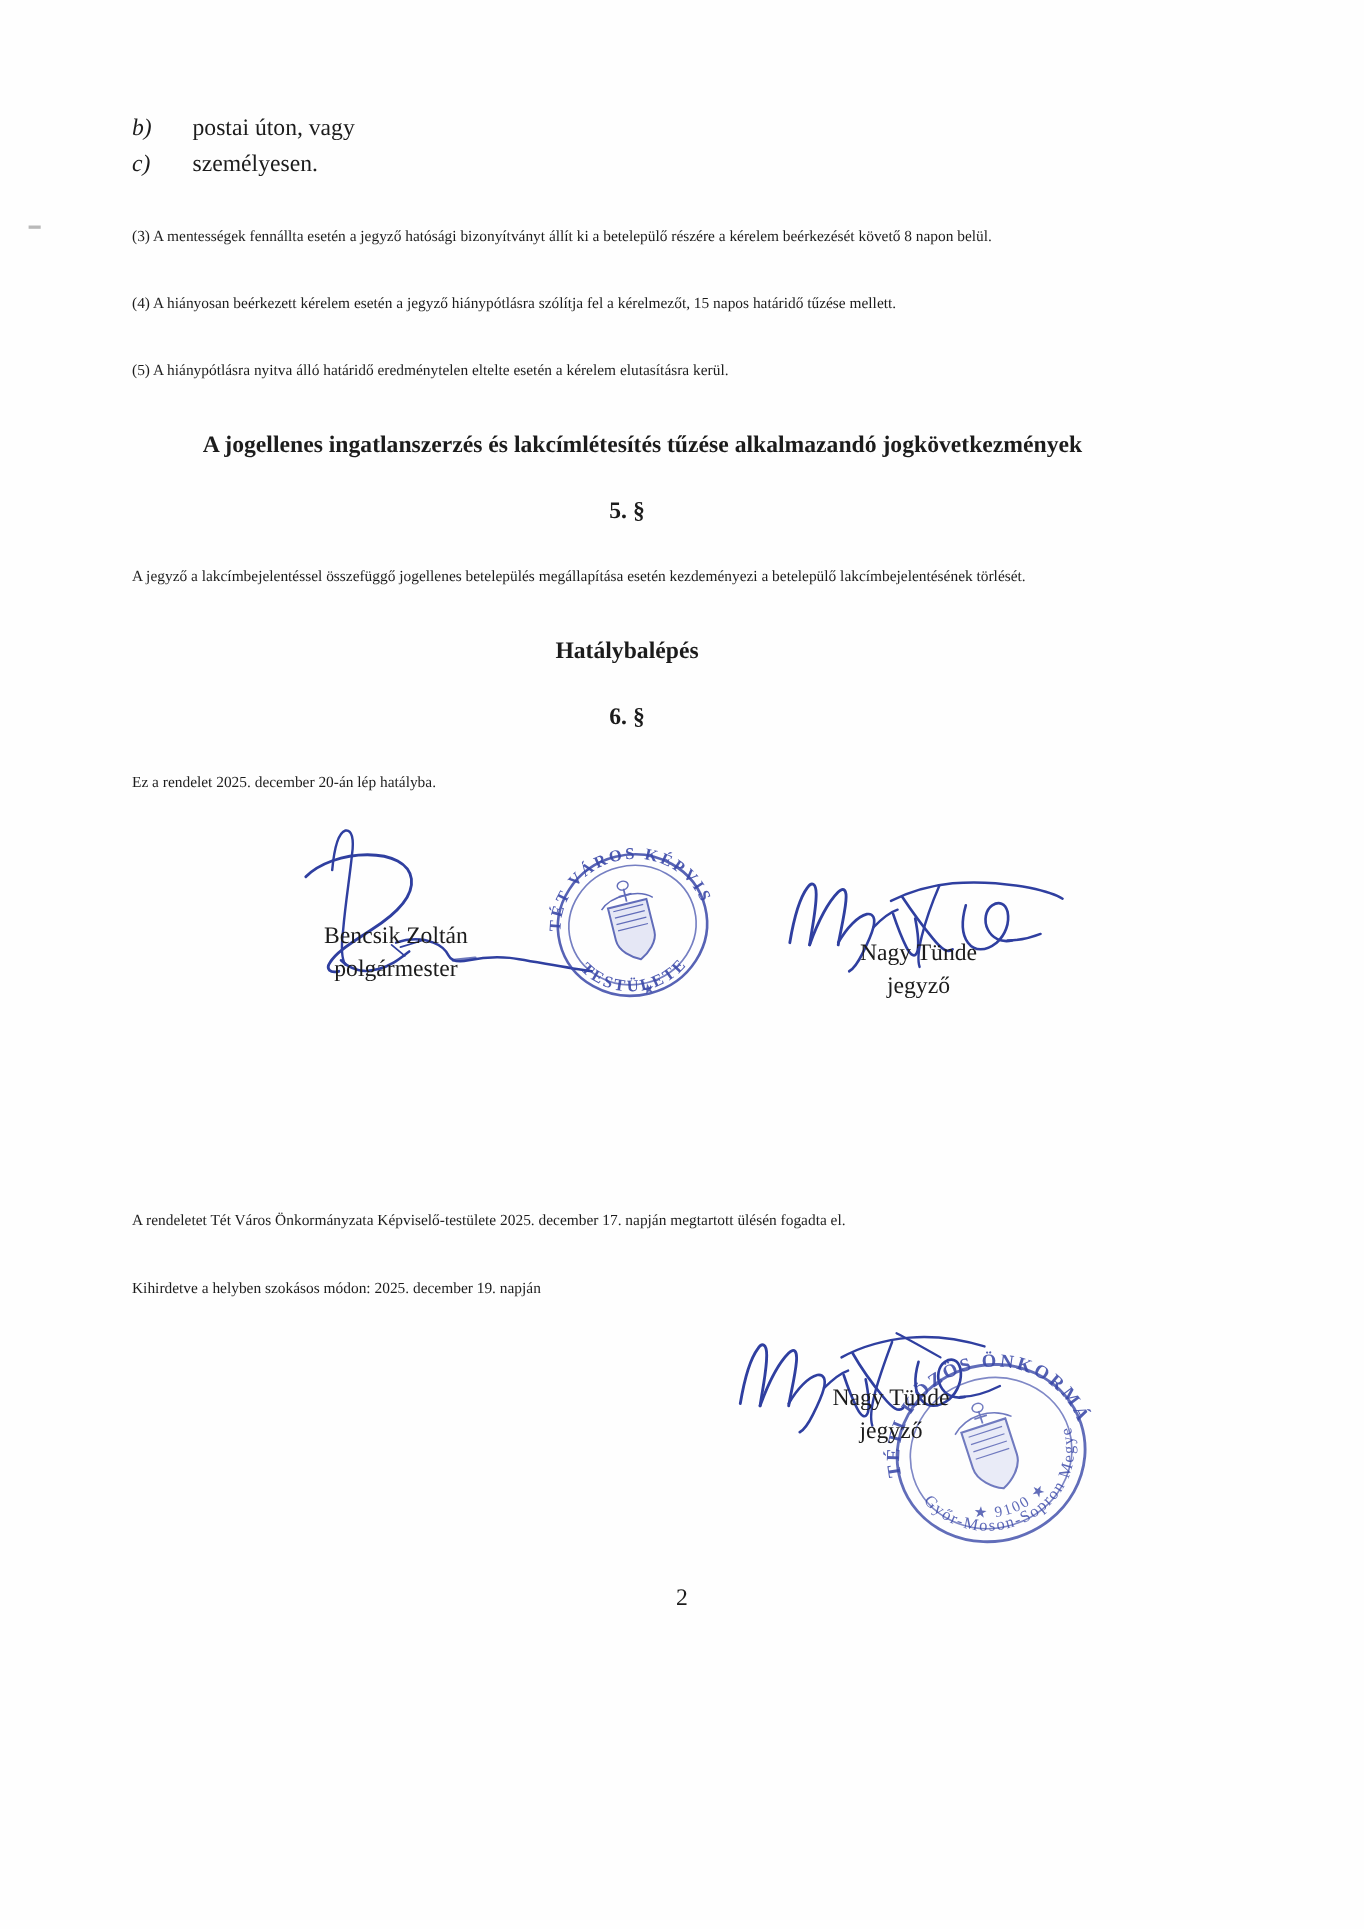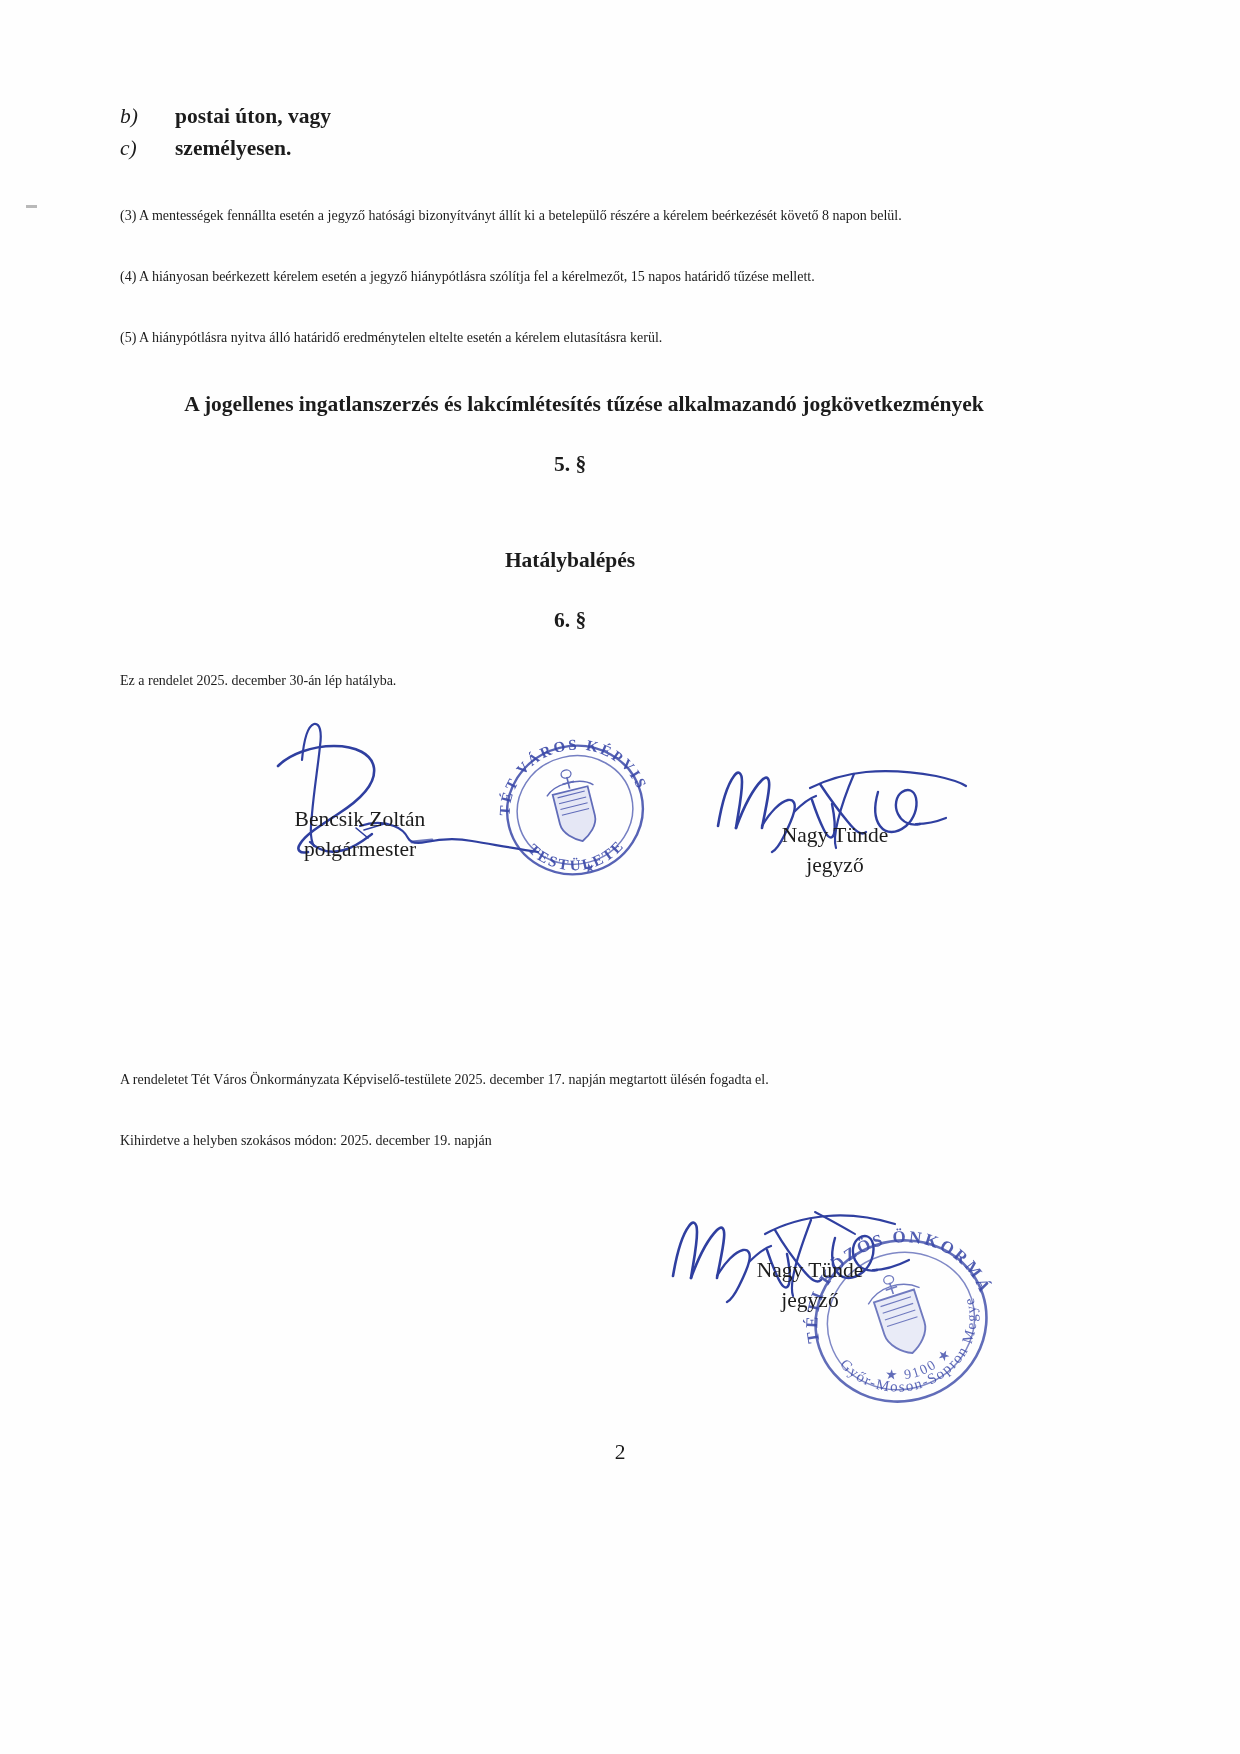--- a/index.html
+++ b/index.html
@@ -31,21 +31,21 @@
   .listrow {
     display: flex;
     font-size: 21.5px;
     line-height: 32px;
   }
   .listrow .marker {
     font-style: italic;
     width: 55px;
     flex: 0 0 55px;
   }
-  .listrow .ltext { flex: 1 1 auto; font-weight: bold; }
+  .listrow .ltext { flex: 1 1 auto; }
 
   
   p.body {
     font-size: 14px;
     line-height: 31px;
     text-align: justify;
     margin: 0;
   }
   .gap-lg { height: 36px; }
   .gap-md { height: 30px; }
@@ -173,32 +173,33 @@
     <div class="gap-lg"></div>
 
     <h2 class="para-indent-head">A jogellenes ingatlanszerzés és lakcímlétesítés tűzése alkalmazandó jogkövetkezmények</h2>
 
     <div class="gap-md"></div>
 
     <p class="sectionmark">5. §</p>
 
     <div class="gap-md"></div>
 
+    <p class="body">A jegyző a lakcímbejelentéssel összefüggő jogellenes betelepülés megállapítása esetén kezdeményezi a betelepülő lakcímbejelentésének törlését.</p>
 
     <div class="gap-lg"></div>
 
     <h2 class="centerbold">Hatálybalépés</h2>
 
     <div class="gap-md"></div>
 
     <p class="sectionmark">6. §</p>
 
     <div class="gap-md"></div>
 
-    <p class="body">Ez a rendelet 2025. december 30-án lép hatályba.</p>
+    <p class="body">Ez a rendelet 2025. december 20-án lép hatályba.</p>
 
     <div class="sigblock">
 
       <svg class="ink" style="left:140px; top:-6px;" width="290" height="140" viewBox="0 0 290 140">
         <g fill="none" stroke="#2f3fa0" stroke-linecap="round">
           <path d="M42 42 C44 20 48 8 54 6 C60 5 62 14 60 28 C58 48 54 72 52 96 C50 112 50 122 54 128" stroke-width="2.2"></path>
           <path d="M18 48 C30 36 52 28 74 28 C96 28 112 36 114 50 C116 66 100 82 78 96 C60 108 46 116 40 126
                    C36 132 40 136 48 134" stroke-width="2.6"></path>
           <path d="M50 124 C58 132 70 136 84 132 C96 129 104 122 112 116" stroke-width="2.4"></path>
           <path d="M100 108 C112 104 124 104 134 108 C142 111 146 116 148 120

